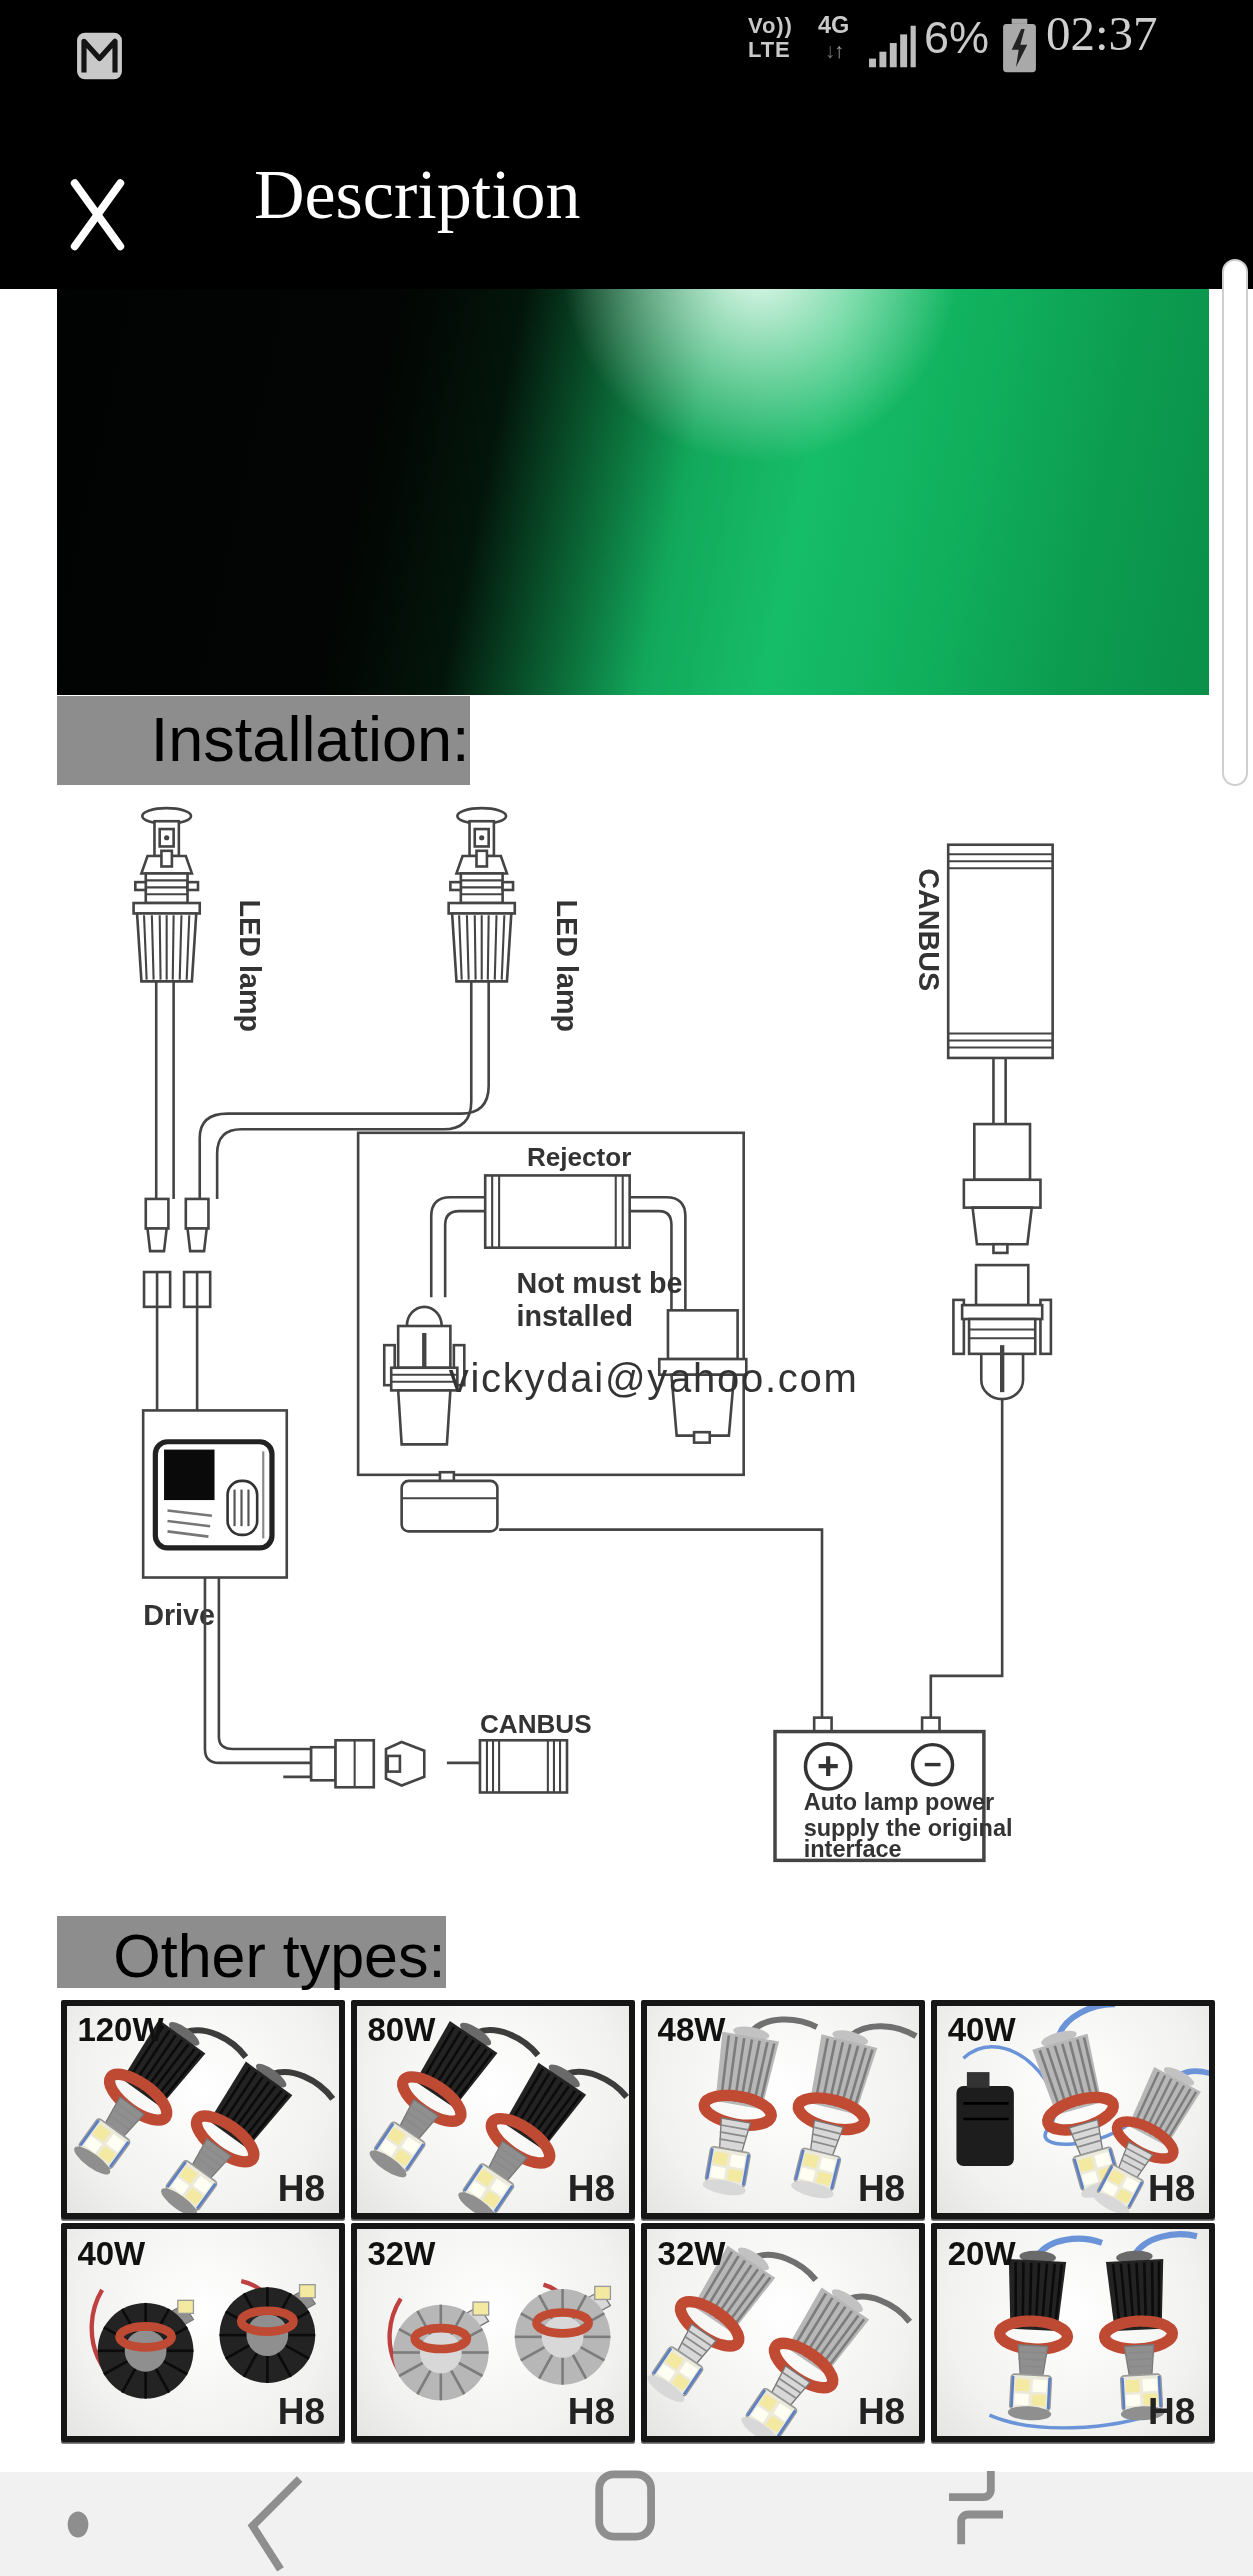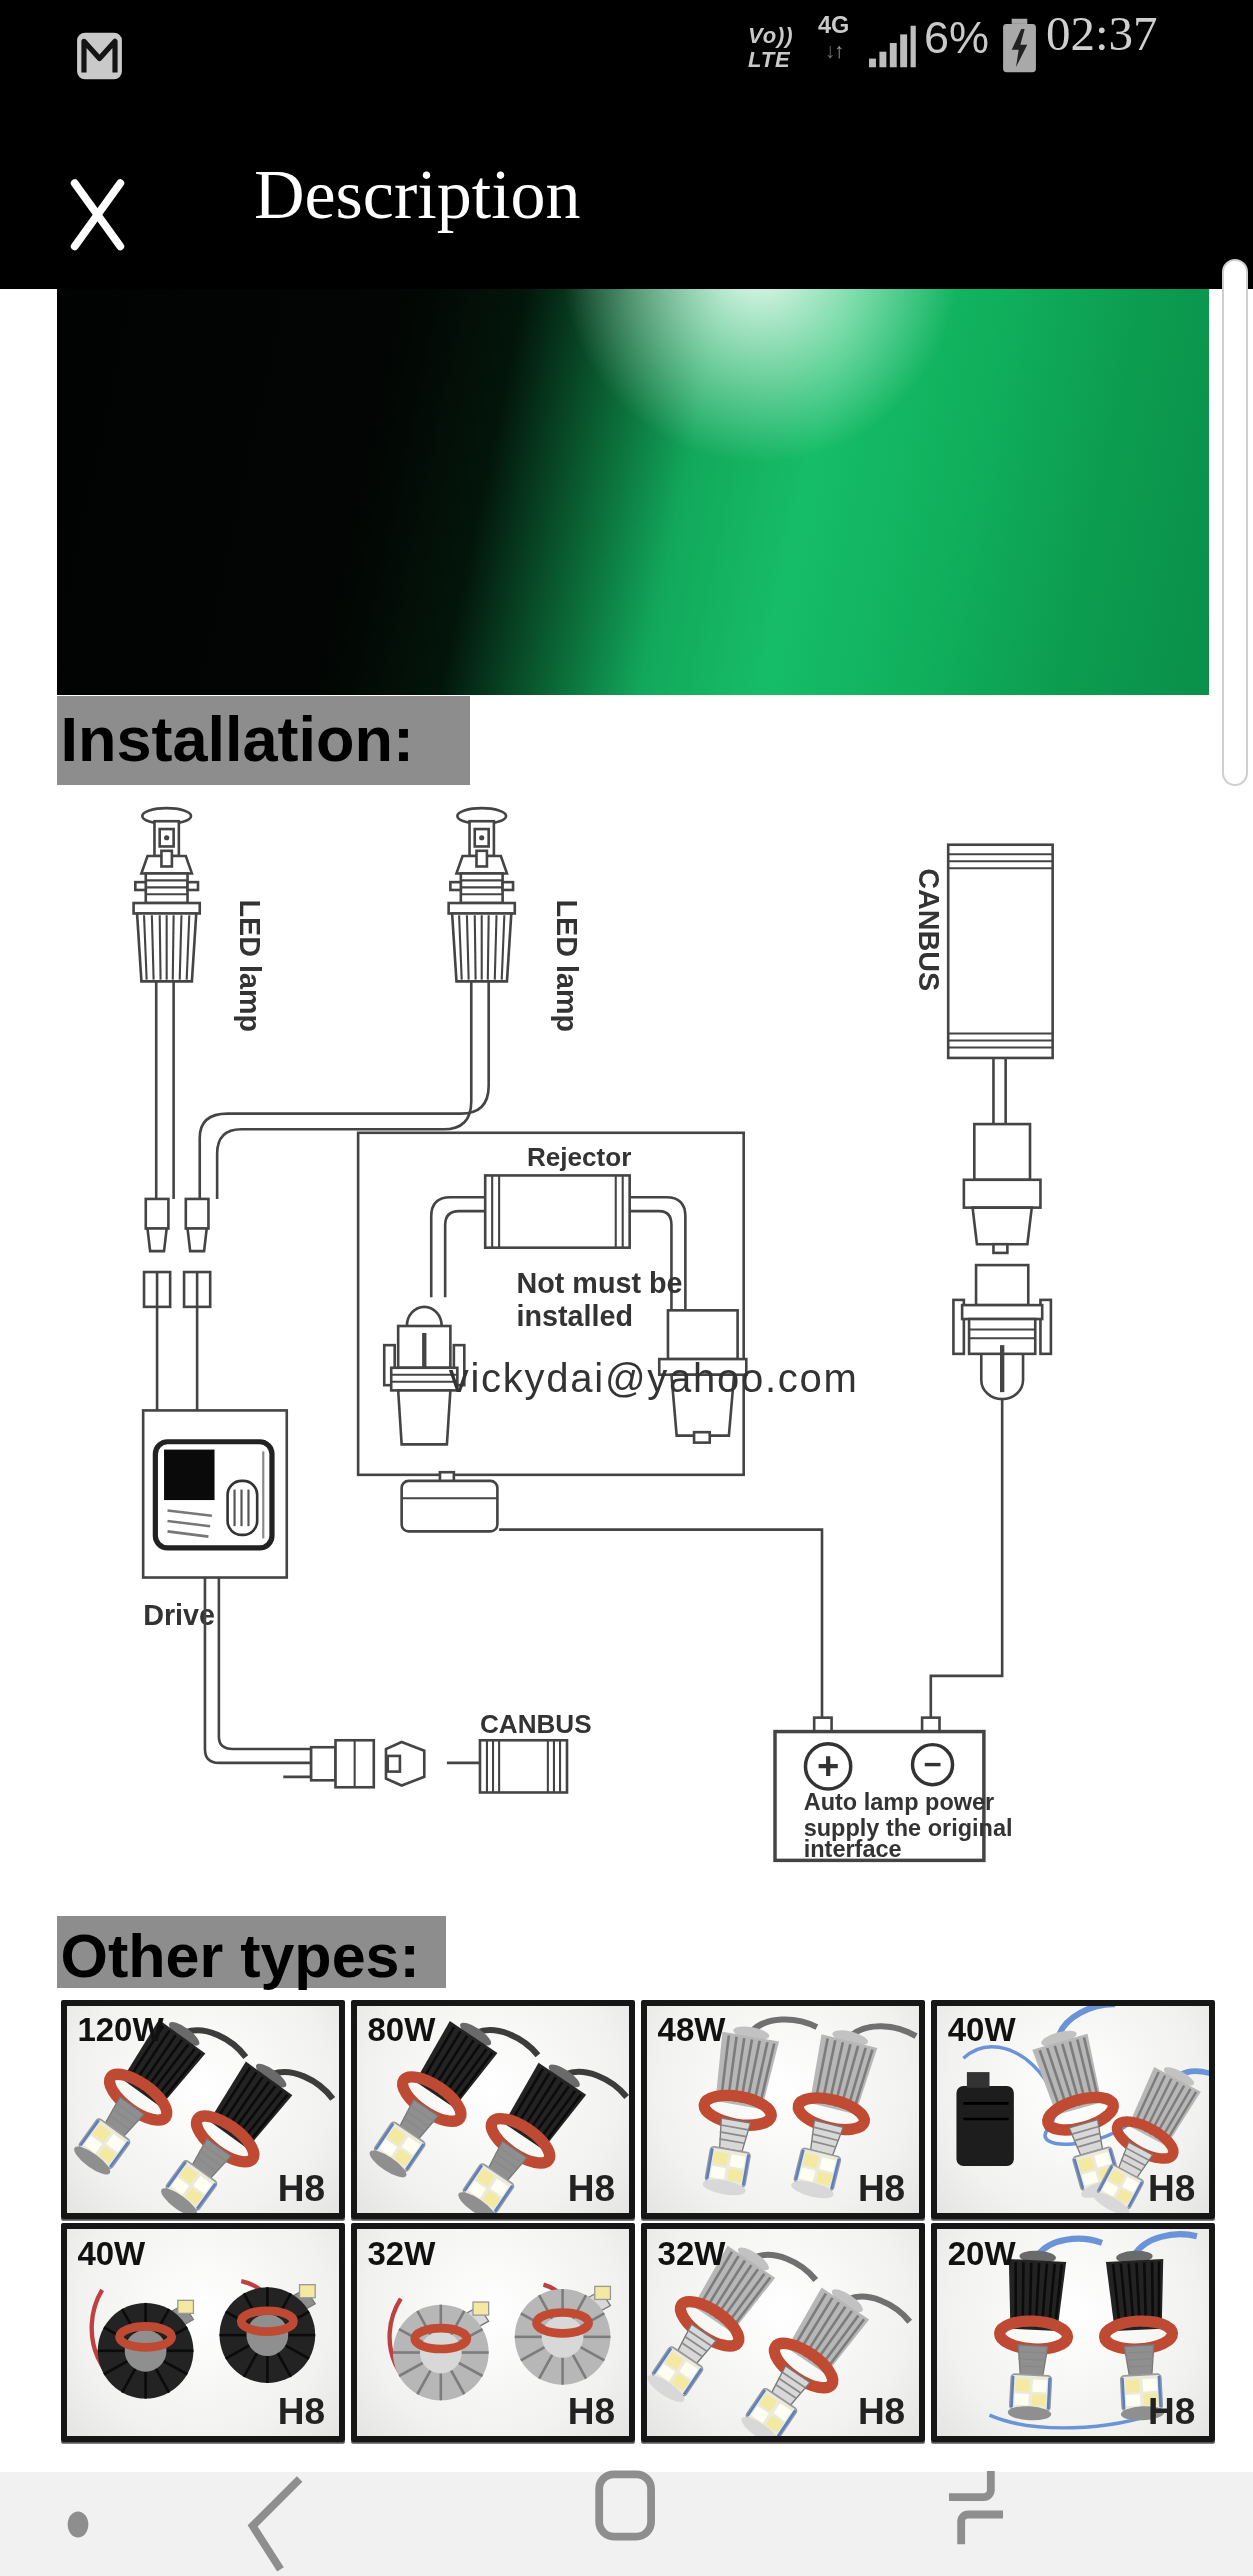--- a/index.html
+++ b/index.html
@@ -2,36 +2,36 @@
 <html style="font-size:14px"><head>
 <meta charset="utf-8">
 <style>
   html,body{margin:0;padding:0;background:#fff;}
   .screen{position:relative;width:1253px;height:2576px;background:#ffffff;
           font-family:"Liberation Sans",sans-serif;overflow:hidden;}
 
   
   .header{position:absolute;left:0;top:0;width:1253px;height:289px;background:#000;}
   .sb-text{position:absolute;color:#c9c9c9;}
-  .volte{left:748px;top:24px;font-size:22px;line-height:23.5px;font-weight:700;letter-spacing:0.9px;font-style:italic;}
+  .volte{left:748px;top:14px;font-size:22px;line-height:23.5px;font-weight:700;letter-spacing:0.9px;}
   .netwrap{left:818px;top:12.2px;text-align:center;}
   .net4g{font-size:23.5px;font-weight:700;}
   .netarrows{font-size:21px;letter-spacing:-1.7px;}
   .netarrows .dn{color:#6f6f6f;} .netarrows .up{color:#9a9a9a;}
   .battpct{left:924px;top:12.2px;font-size:45px;font-weight:400;}
   .clock{left:1046px;top:5.2px;font-size:49px;font-family:cursive;color:#cfcfcf;}
   .appbar-title{position:absolute;left:254px;top:155px;font-size:70px;color:#ffffff;font-family:cursive;}
   .closebtn{position:absolute;left:66px;top:171px;width:63px;height:84px;cursor:pointer;}
 
   
   .photo{position:absolute;left:57px;top:289px;width:1152px;height:406px;
     background:
       radial-gradient(circle at 61% -6%, rgba(240,255,246,.95) 0%, rgba(240,255,246,0) 24%),
       linear-gradient(102deg,#010302 0%,#020503 28%,#03160b 38%,#0a5f32 46%,#12a85b 54%,#16bd68 64%,#10b05d 76%,#0c9c50 88%,#0a9049 100%);}
-  .hl{position:absolute;background:#8d8d8d;color:#000;font-weight:700;white-space:nowrap;}
+  .hl{position:absolute;background:#8d8d8d;color:#000;font-weight:400;white-space:nowrap;text-align:right;}
   .hl-install{left:57px;top:696px;width:409px;height:89px;font-size:63px;line-height:87px;padding-left:3.5px;}
   .hl-other{left:57px;top:1916px;width:385px;height:72px;font-size:61px;line-height:80px;padding-left:3.5px;}
 
   .diagram{position:absolute;left:57px;top:788px;}
   .diagram text{font-family:"Liberation Sans",sans-serif;fill:#333;}
   .dlab{font-size:33px;font-weight:700;}
   .dlab2{font-size:30px;font-weight:700;}
   .wm{font-family:"Liberation Serif",serif;font-size:46px;fill:#8a8a8a;letter-spacing:2px;font-weight:400;}
   .ln{stroke:#444;stroke-width:3;fill:none;}
   .lnw{stroke:#444;stroke-width:2.4;fill:none;}

